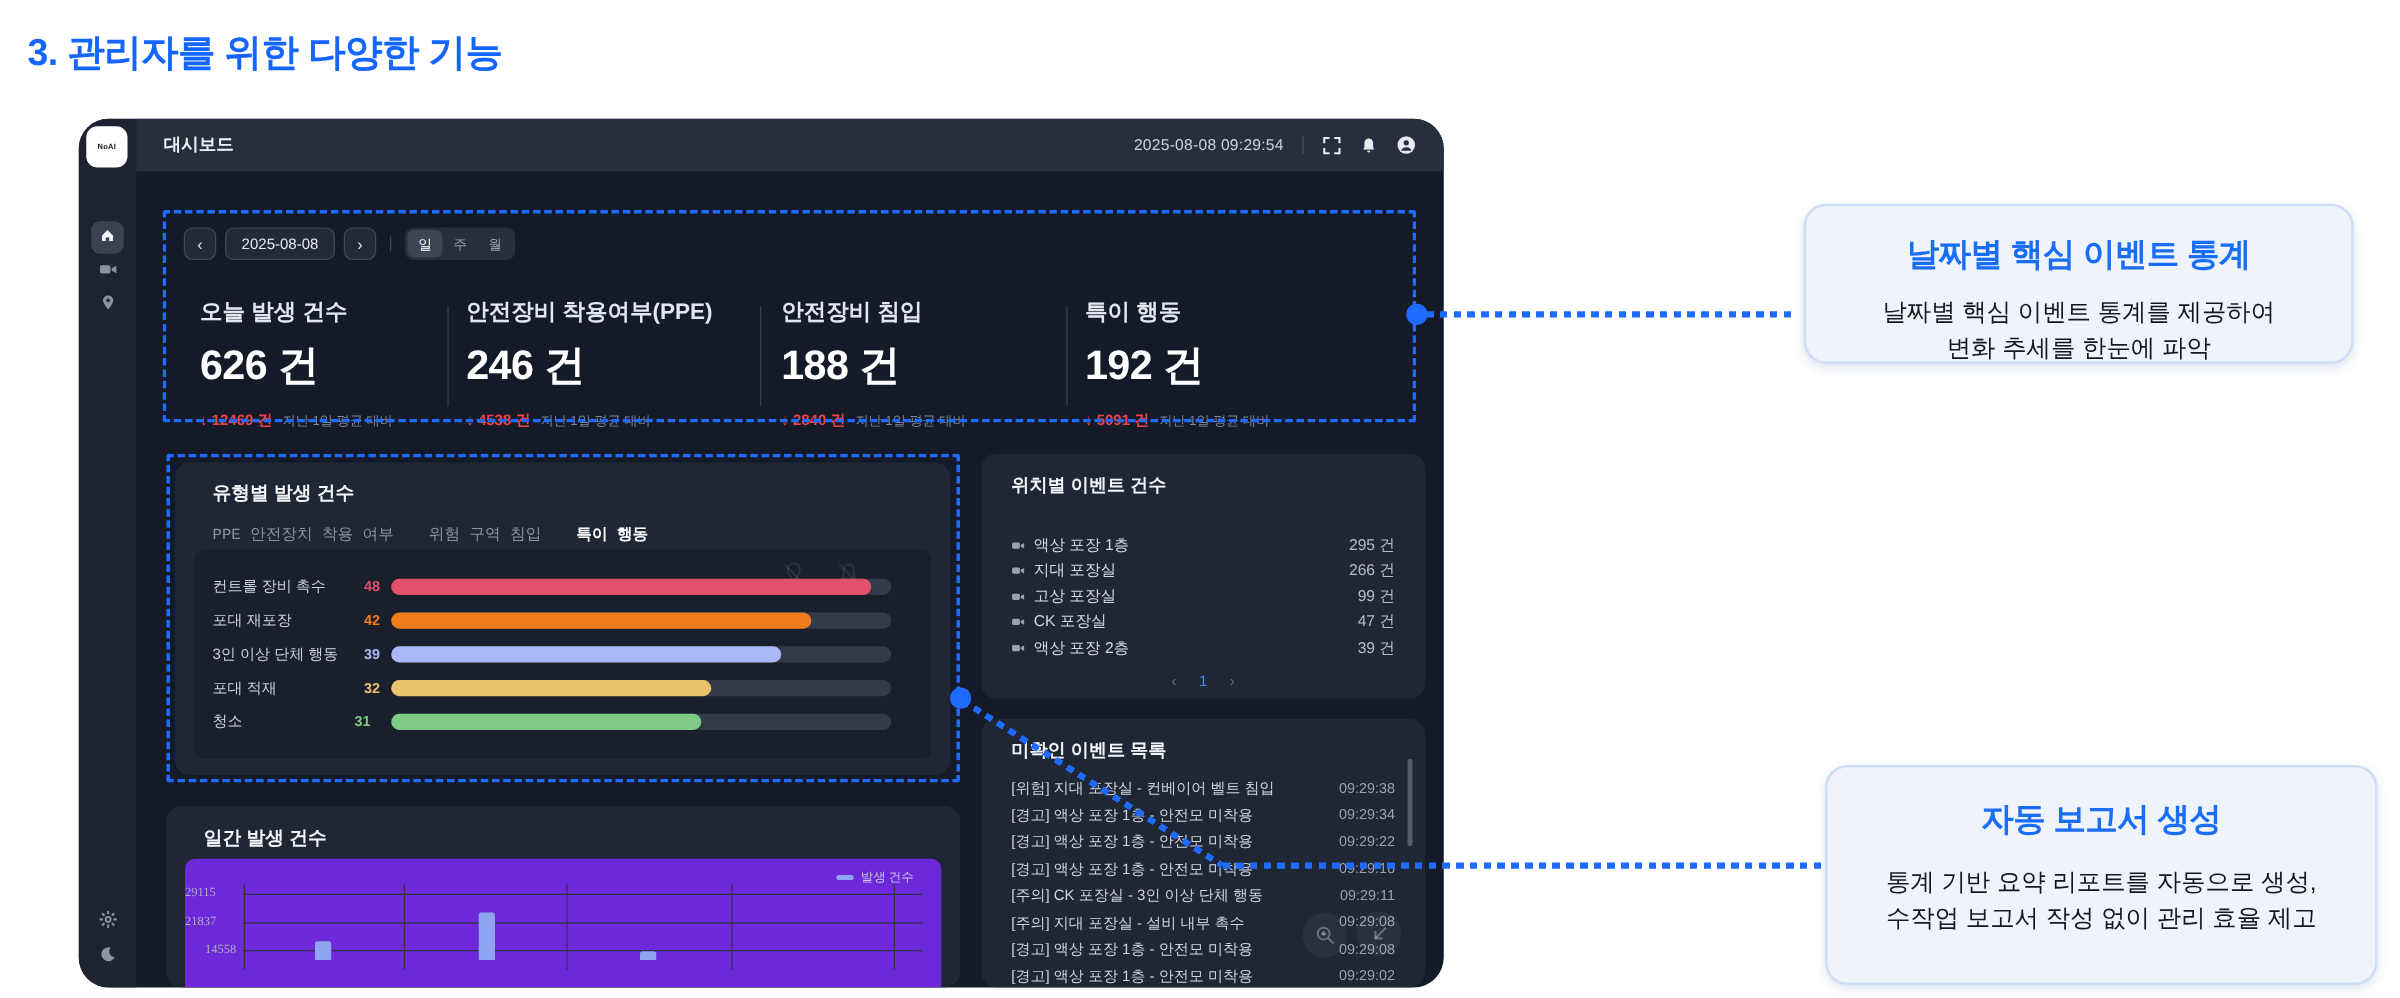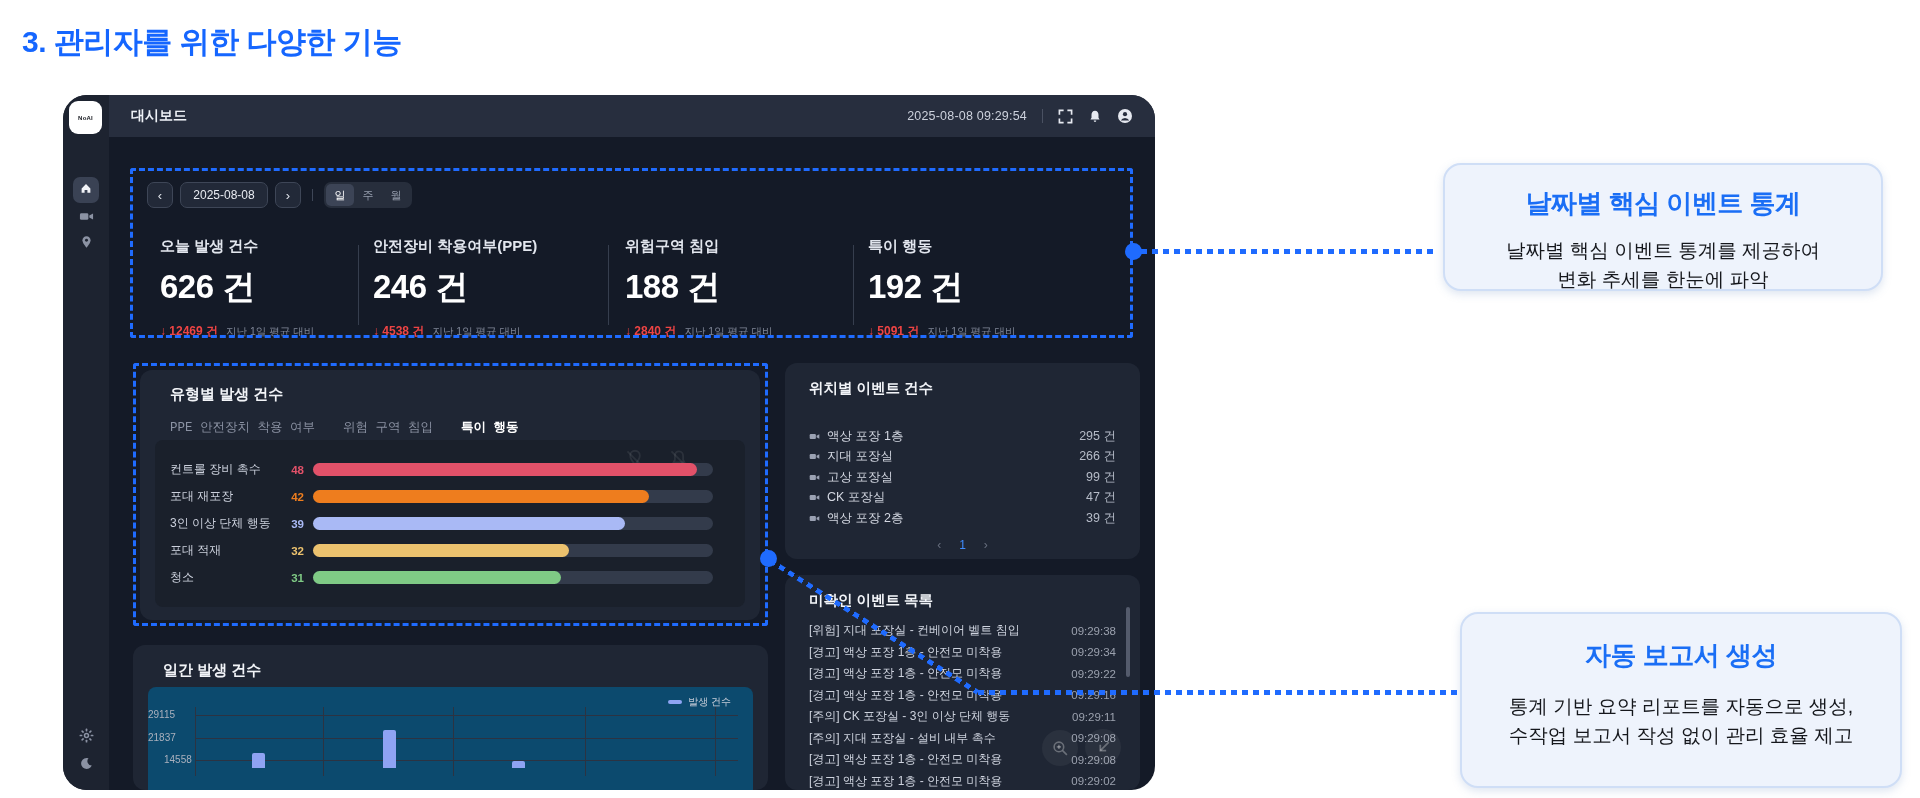--- a/index.html
+++ b/index.html
@@ -32,21 +32,21 @@
   .datenav { position:absolute; left:84px; top:87px; display:flex; align-items:center; gap:7px; z-index:2; }
   .nbtn { width:26px; height:26px; border:1px solid #3e4657; background:#222938; border-radius:7px; color:#dfe3ea; font-size:13px; display:flex; align-items:center; justify-content:center; }
   .datebox { width:88px; height:26px; border:1px solid #3e4657; background:#222938; border-radius:7px; color:#e8ebf1; font-size:12px; display:flex; align-items:center; justify-content:center; }
   .dn-sep { width:1px; height:12px; background:#3e4657; margin:0 4px; }
   .seg { background:#272e3c; border-radius:7px; padding:2px; display:flex; }
   .seg-item { width:28px; height:22px; font-size:11px; color:#969eae; display:flex; align-items:center; justify-content:center; border-radius:5px; }
   .seg-item.active { background:#3c4456; color:#ffffff; }
 
   
   .stat { position:absolute; top:142px; z-index:2; }
-  .s-label { font-size:15px; font-weight:600; color:#e2e6ee; }
+  .s-label { font-size:18px; font-weight:600; color:#e2e6ee; }
   .s-value { margin-top:9px; font-size:33px; font-weight:800; color:#ffffff; letter-spacing:-0.5px; }
   .s-delta { margin-top:13px; display:flex; align-items:baseline; }
   .s-dval { font-size:12px; font-weight:700; color:#ef4444; }
   .s-dnote { font-size:10.5px; color:#818899; margin-left:8px; }
   .sdiv { position:absolute; top:150px; height:80px; width:1px; background:#363e4e; }
 
   .panel { position:absolute; background:#1f2634; border-radius:12px; z-index:2; }
 
   
   .type-panel { left:77px; top:275px; width:620px; height:250px; padding:15px 30px 0; }
@@ -67,21 +67,21 @@
   .lrows { margin-top:28px; }
   .lrow { display:flex; align-items:center; height:20.5px; }
   .lic { color:#9aa1b2; display:flex; margin-right:7px; }
   .lname { font-size:12.5px; color:#d4d8e2; }
   .lcount { margin-left:auto; font-size:12.5px; color:#b6bcc8; }
   .pager { display:flex; align-items:center; justify-content:center; gap:18px; margin-top:9px; font-size:12px; color:#676e7e; }
   .pnum { color:#3f8cff; }
 
   
   .daily-panel { left:70px; top:550px; width:635px; height:145px; padding:16px 30px 0; overflow:hidden; }
-  .dchart { position:absolute; left:15px; right:15px; top:42px; bottom:0; background:#0c4a6e; border-radius:8px 8px 0 0; }
+  .dchart { position:absolute; left:15px; right:15px; top:42px; bottom:0; background:#6d28d9; border-radius:8px 8px 0 0;font-family:Liberation Serif, serif; }
   .legend { position:absolute; right:22px; top:8px; display:flex; align-items:center; gap:6px; }
   .legend-line { width:14px; height:4px; border-radius:2px; background:#8ea4f3; }
   .legend-label { font-size:10px; color:#c6ccd8; }
   .ylab { position:absolute; width:40px; font-size:10px; color:#aab0bd; }
   .glh { position:absolute; left:47px; right:15px; height:1px; background:#2c3342; }
   .glv { position:absolute; top:20px; bottom:14px; width:1px; background:#2c3342; }
   .dbar { position:absolute; width:13px; background:#8fa3f3; border-radius:2px 2px 0 0; }
 
   
   .event-panel { left:722px; top:480px; width:355px; height:215px; padding:16px 24px 0; overflow:hidden; }
@@ -201,21 +201,21 @@
     </div>
     <div class="stat" style="left:310px">
       <div class="s-label">안전장비 착용여부(PPE)</div>
       <div class="s-value">246 건</div>
       <div class="s-delta">
           <span class="s-dval">↓ 4538 건</span>
           <span class="s-dnote">지난 1일 평균 대비</span>
         </div>
     </div>
     <div class="stat" style="left:562px">
-      <div class="s-label">위험구역 침입</div>
+      <div class="s-label">안전장비 침입</div>
       <div class="s-value">188 건</div>
       <div class="s-delta">
           <span class="s-dval">↓ 2840 건</span>
           <span class="s-dnote">지난 1일 평균 대비</span>
         </div>
     </div>
     <div class="stat" style="left:805px">
       <div class="s-label">특이 행동</div>
       <div class="s-value">192 건</div>
       <div class="s-delta">
@@ -269,21 +269,21 @@
             </div>
             <div class="trow">
               <span class="tlabel">포대 적재</span>
               <span class="tval" style="color: rgb(236, 194, 110);">32</span>
               <div class="ttrack">
                 <div class="tfill" style="width: 256px; background: rgb(236, 194, 110);"></div>
               </div>
             </div>
             <div class="trow">
               <span class="tlabel">청소</span>
-              <span class="tval" style="color: rgb(127, 202, 133);">31</span>
+              <span class="tval" style="color: rgb(127, 202, 133); text-align: center;">31</span>
               <div class="ttrack">
                 <div class="tfill" style="width: 248px; background: rgb(127, 202, 133);"></div>
               </div>
             </div>
           </div>
       </div>
     </div>
 
     <div class="panel loc-panel">
       <div class="p-title" style="font-size:14.5px">위치별 이벤트 건수</div>

